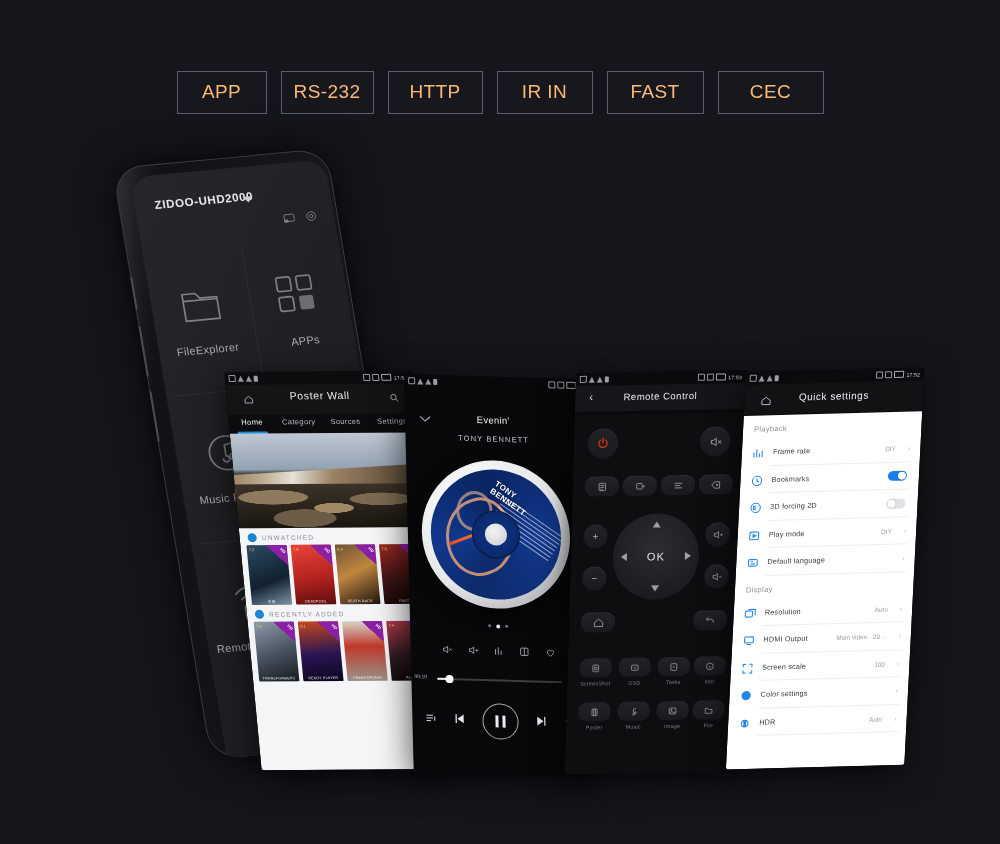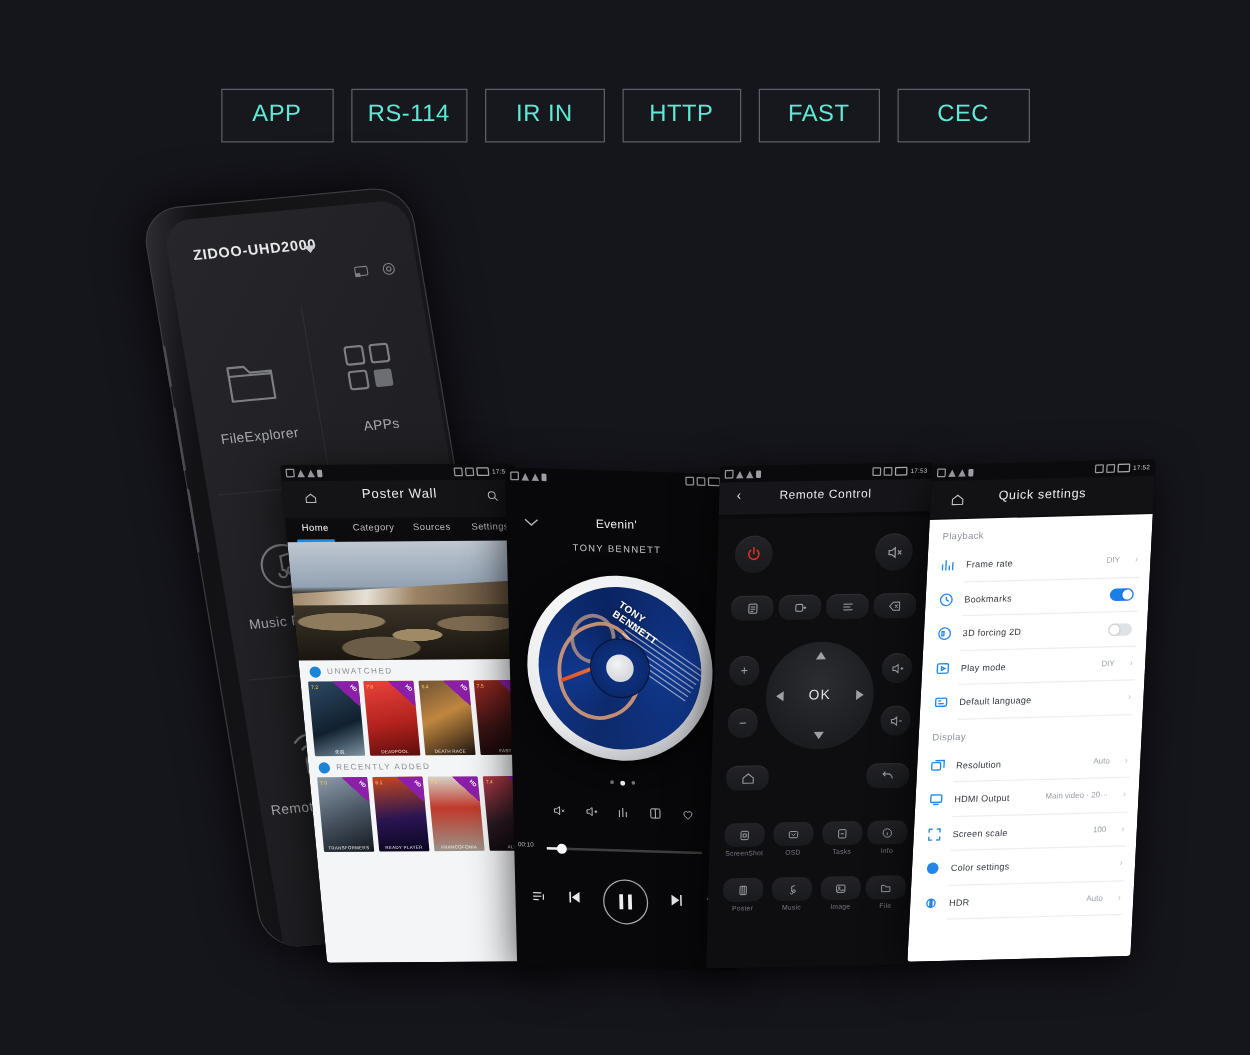--- a/index.html
+++ b/index.html
@@ -9,21 +9,21 @@
     font-family:"Liberation Sans",sans-serif;
     -webkit-font-smoothing:antialiased;
   }
   
   .tag-row{
     position:absolute;top:71px;left:0;width:1000px;
     display:flex;justify-content:center;gap:14px;
   }
   .tag{
     border:1px solid #5b5f69;
-    color:#5eead4;
+    color:#fdba74;
     font-size:19px;
     letter-spacing:.4px;
     padding:9px 0 10px 0;
     text-align:center;
     background:#17171e;
     box-sizing:border-box;
   }
   .tag.w1{width:90px}
   .tag.w2{width:99px}
   .tag.w3{width:93px}
@@ -374,23 +374,23 @@
     box-shadow:0 0 2px rgba(0,0,0,.25);
   }
   .qs-toggle.on i{right:1px}
   .qs-toggle.off i{left:1px}
 </style>
 </head>
 <body style="background: rgb(21, 21, 28);">
 
 <div class="tag-row">
   <div class="tag w1">APP</div>
-  <div class="tag w3">RS-114</div>
+  <div class="tag w3">RS-232</div>
+  <div class="tag w4">HTTP</div>
   <div class="tag w5">IR IN</div>
-  <div class="tag w4">HTTP</div>
   <div class="tag w6">FAST</div>
   <div class="tag w7">CEC</div>
 </div>
 
 <div class="stage">
 
   <div class="phone p1">
     <div class="bezel"></div>
     <div class="sidekeys"></div>
     <div class="sidekeys k2"></div>

